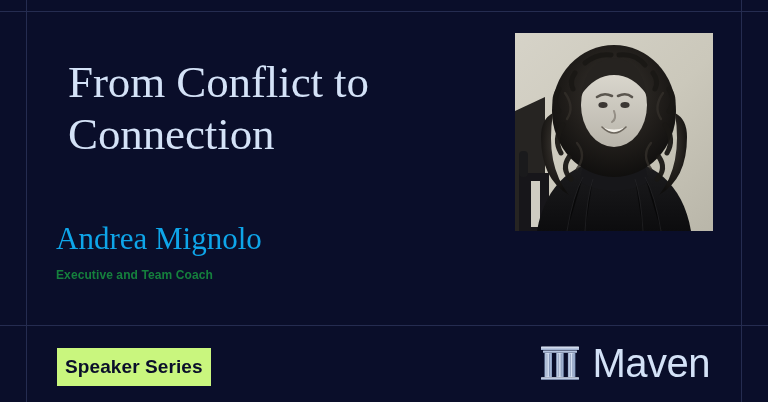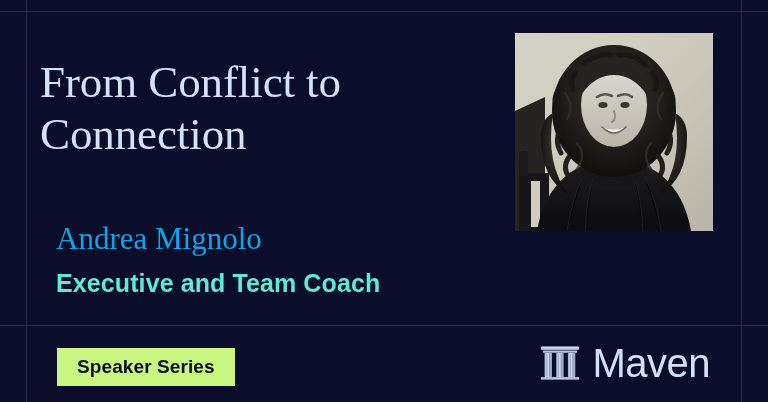--- a/index.html
+++ b/index.html
@@ -25,21 +25,21 @@
   .grid-v { top: 0; bottom: 0; width: 1px; }
   .grid-h { left: 0; right: 0; height: 1px; }
   #grid-v-left   { left: 26px; }
   #grid-v-right  { left: 741px; }
   #grid-h-top    { top: 11px; }
   #grid-h-bottom { top: 325px; }
 
   
   #headline {
     position: absolute;
-    left: 40px;
+    left: 68px;
     top: 56px;
     width: 430px;
     margin: 0;
     font-family: "Liberation Serif", "DejaVu Serif", serif;
     font-weight: 400;
     font-size: 45px;
     line-height: 1.16;
     letter-spacing: -0.1px;
     color: #d4e2f7;
   }
@@ -56,24 +56,24 @@
     line-height: 1.1;
     color: #0ea5e9;
   }
   #speaker-role {
     position: absolute;
     left: 56px;
     top: 268px;
     margin: 0;
     font-family: "Liberation Sans", sans-serif;
     font-weight: 700;
-    font-size: 25px;
+    font-size: 12px;
     line-height: 1.2;
     letter-spacing: 0.1px;
-    color: #5eead4;
+    color: #15803d;
   }
 
   
   #speaker-photo {
     position: absolute;
     left: 515px;
     top: 33px;
     width: 198px;
     height: 198px;
     overflow: hidden;
@@ -82,21 +82,21 @@
   #speaker-photo svg { display: block; }
 
   
   #badge {
     position: absolute;
     left: 57px;
     top: 348px;
     height: 38px;
     display: flex;
     align-items: center;
-    padding: 0 20px;
+    padding: 0 8px;
     background: #c9f67e;
     box-sizing: border-box;
   }
   #badge-label {
     font-family: "Liberation Sans", sans-serif;
     font-weight: 700;
     font-size: 19px;
     letter-spacing: 0.1px;
     color: #0a0e2a;
     white-space: nowrap;

